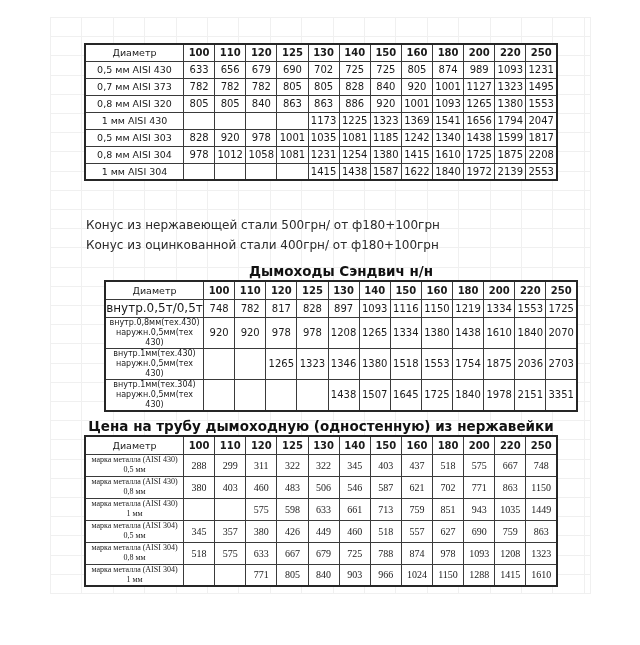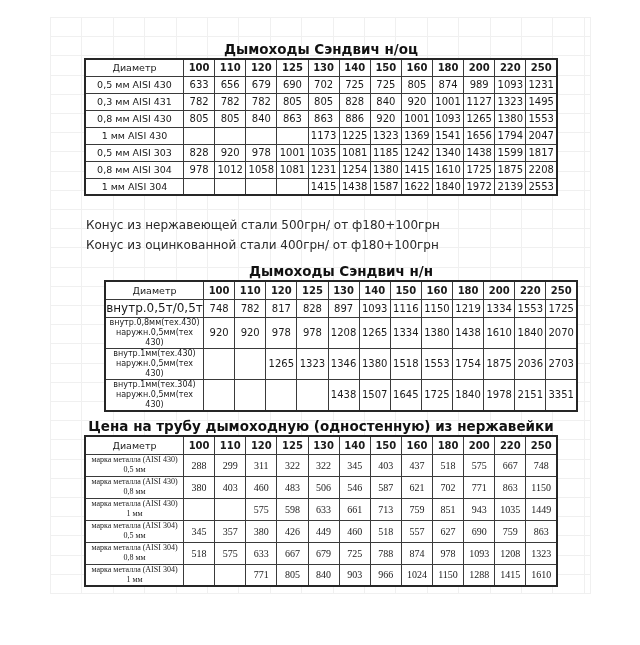--- a/index.html
+++ b/index.html
@@ -49,21 +49,20 @@
   .n1{top:218px;}
   .n2{top:238px;}
 </style>
 </head>
 <body>
 
 <div class="canvas">
   <div class="grid-bg"></div>
 
   <section class="block b1">
-    <div class="tbl-title">Дымоходы Сэндвич н/оц</div>
     <table class="t t1">
         <thead>
           <tr>
             <th class="lbl">Диаметр</th>
             <th>100</th>
             <th>110</th>
             <th>120</th>
             <th>125</th>
             <th>130</th>
             <th>140</th>
@@ -85,36 +84,36 @@
             <td>702</td>
             <td>725</td>
             <td>725</td>
             <td>805</td>
             <td>874</td>
             <td>989</td>
             <td>1093</td>
             <td>1231</td>
           </tr>
           <tr>
-            <td class="lbl">0,3 мм AISI 431</td>
+            <td class="lbl">0,7 мм AISI 373</td>
             <td>782</td>
             <td>782</td>
             <td>782</td>
             <td>805</td>
             <td>805</td>
             <td>828</td>
             <td>840</td>
             <td>920</td>
             <td>1001</td>
             <td>1127</td>
             <td>1323</td>
             <td>1495</td>
           </tr>
           <tr>
-            <td class="lbl">0,8 мм AISI 430</td>
+            <td class="lbl">0,8 мм AISI 320</td>
             <td>805</td>
             <td>805</td>
             <td>840</td>
             <td>863</td>
             <td>863</td>
             <td>886</td>
             <td>920</td>
             <td>1001</td>
             <td>1093</td>
             <td>1265</td>

